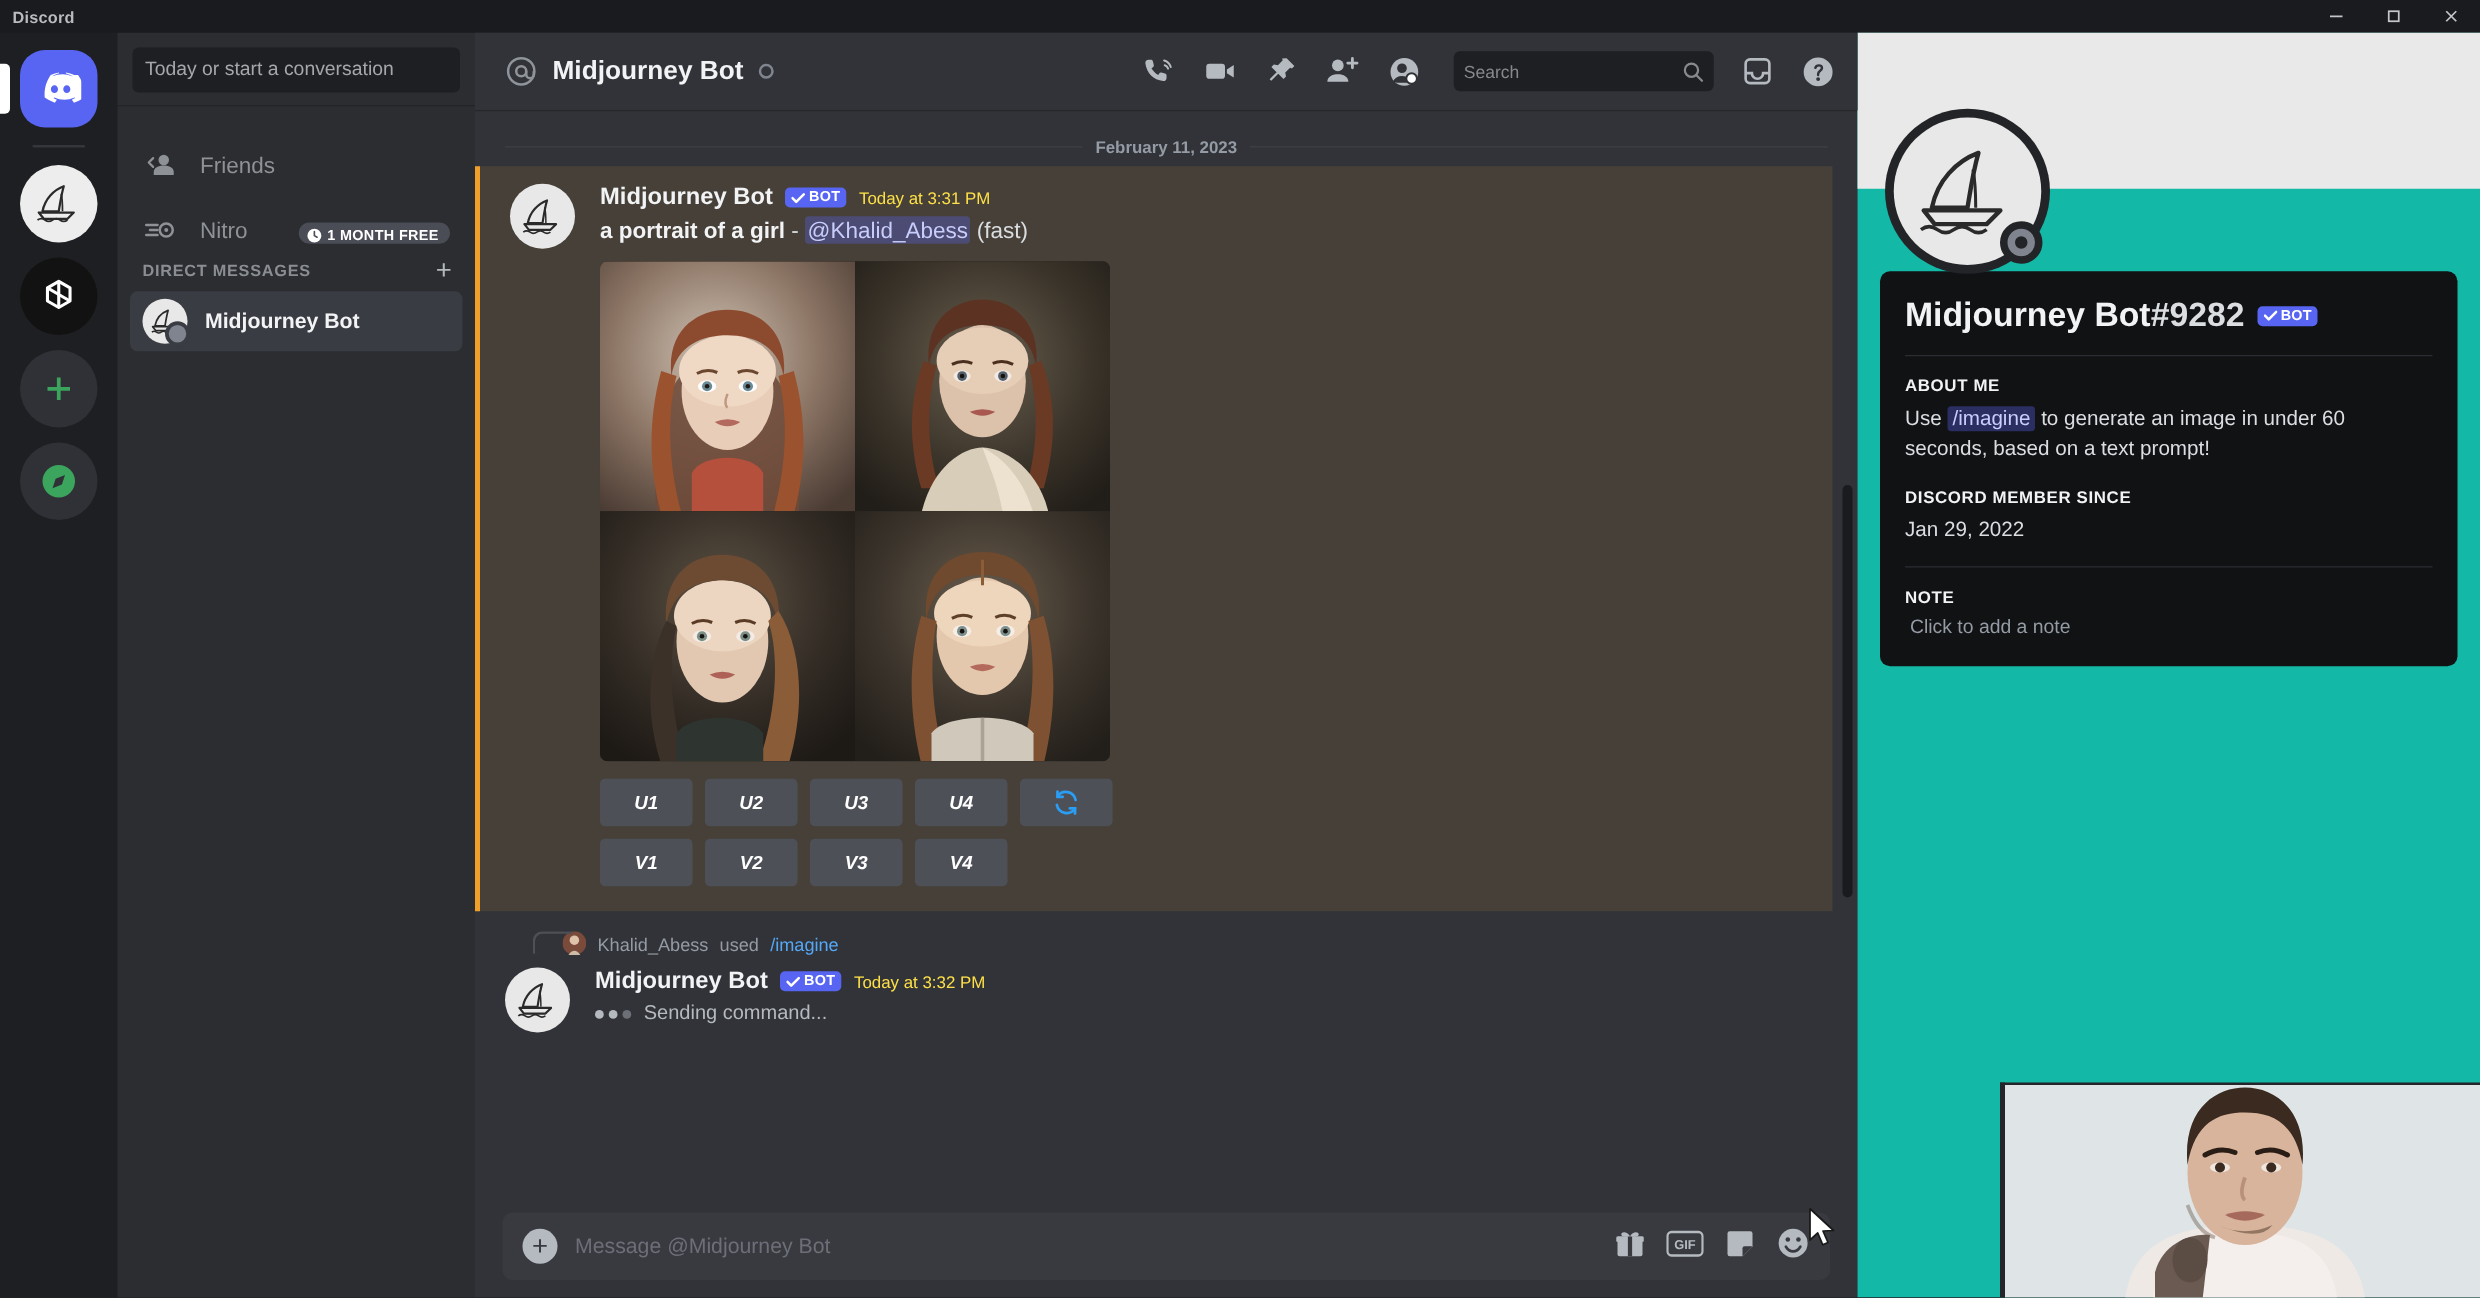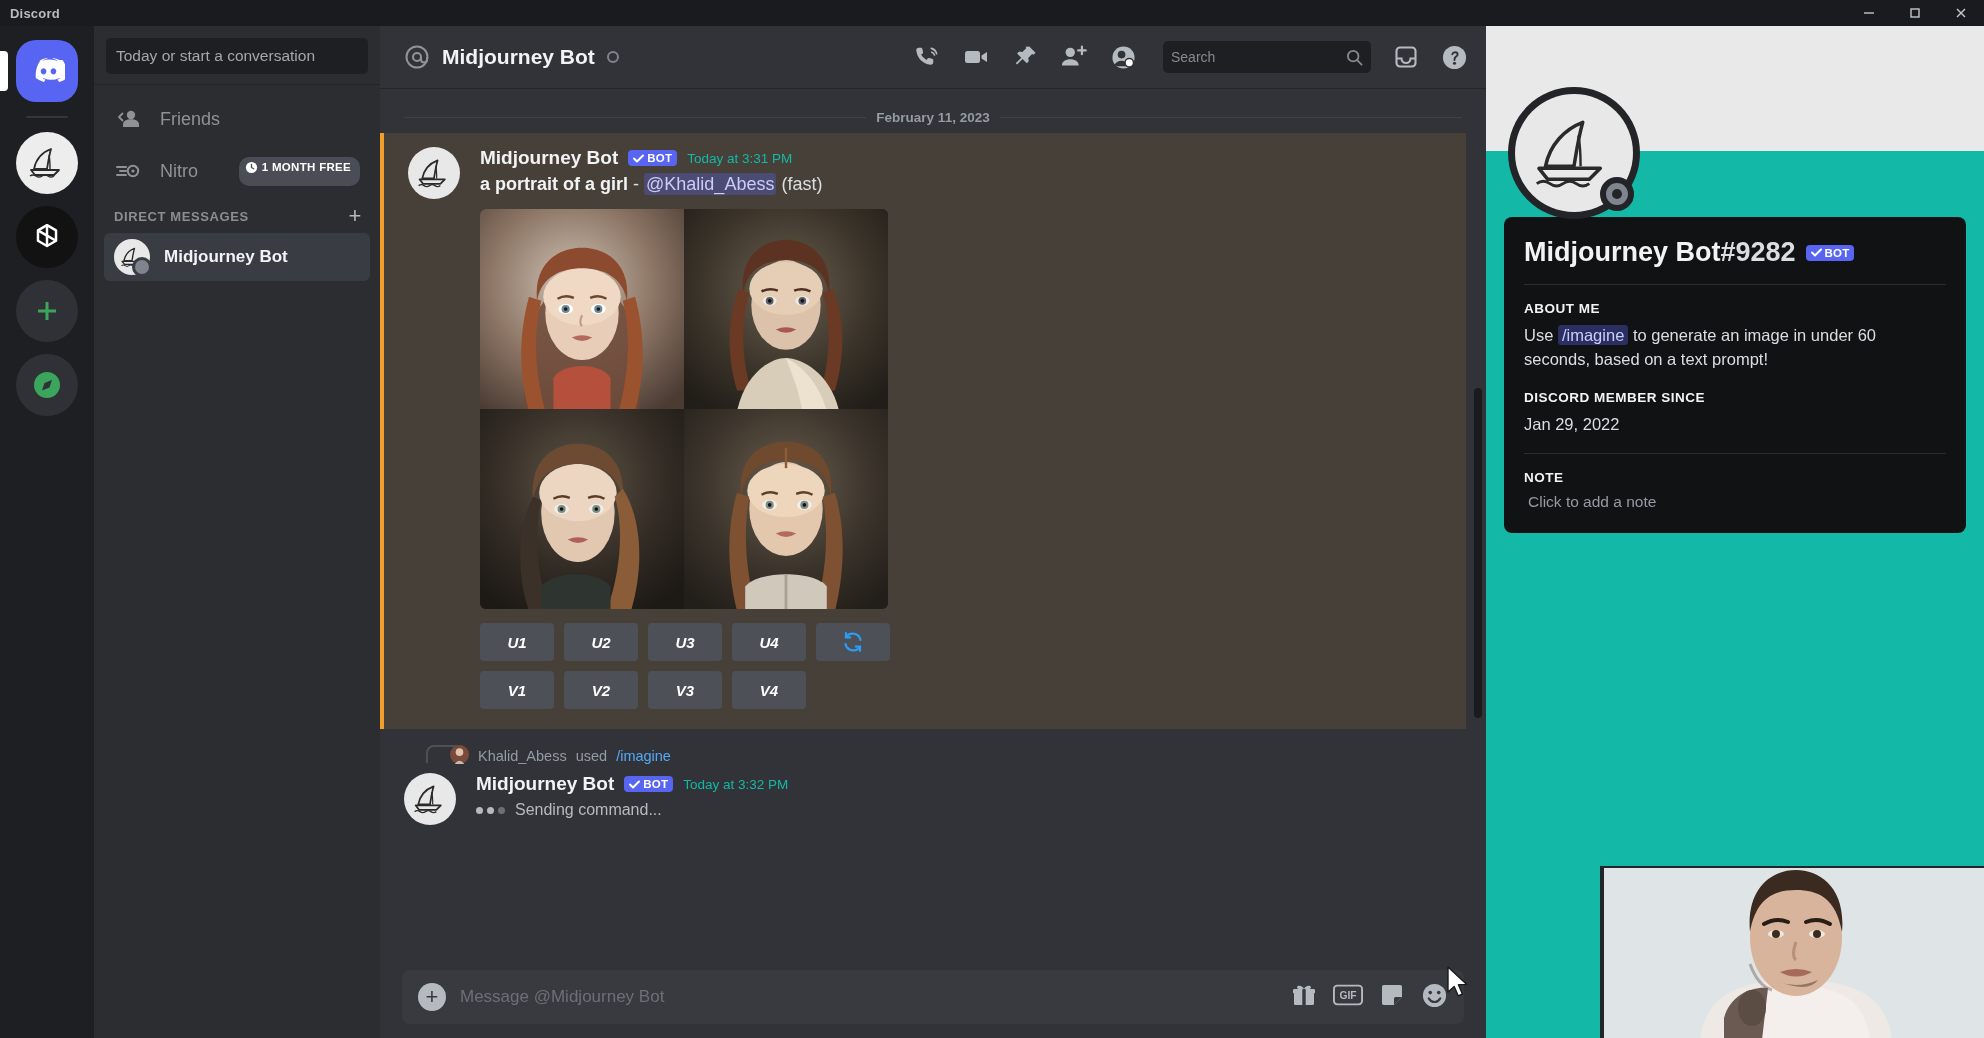--- a/index.html
+++ b/index.html
@@ -55,28 +55,28 @@
     width:286px; flex:0 0 286px; background:#2b2d31; display:flex; flex-direction:column;
   }
   .dm-search-wrap { padding:12px 12px 10px 12px; }
   .dm-search {
     height:36px; background:#1e1f22; border-radius:5px; display:flex; align-items:center;
     padding:0 10px; color:#a4a7ab; font-size:15.5px;
   }
   .dm-divider { height:1px; background:#232428; }
   .dm-list { padding:10px 10px 0 10px; flex:1; overflow:hidden; }
   .dm-row {
-    height:48px; border-radius:6px; display:flex; align-items:center; padding:0 10px;
+    height:48px; border-radius:6px; display:flex; align-items:flex-end; padding:0 10px;
     gap:16px; color:#8e9297; font-size:18px; margin-bottom:4px;
   }
   .dm-row .lbl { font-weight:500; }
   .dm-ico { width:30px; display:flex; align-items:center; justify-content:center; color:#8e9297; }
   .nitro-badge {
     margin-left:auto; background:#4b4d56; color:#fff; font-size:11.5px; font-weight:bold;
-    border-radius:10px; padding:4px 9px 12px 6px; display:flex; align-items:center; gap:4px;
+    border-radius:10px; padding:4px 9px 0 6px; display:flex; align-items:center; gap:4px;
     letter-spacing:.3px;
   }
   .dm-head {
     display:flex; align-items:center; margin:10px 8px 6px 10px; color:#8a8e93;
     font-size:13px; font-weight:bold; letter-spacing:.6px;
   }
   .dm-head .plus { margin-left:auto; font-size:22px; line-height:1; color:#b5b8bb; font-weight:300;}
   .dm-item {
     height:48px; border-radius:6px; display:flex; align-items:center; gap:14px;
     padding:0 10px; background:#3a3c43; color:#f2f3f5; font-size:17px; font-weight:600;
@@ -125,21 +125,21 @@
   .msg-inner { display:flex; gap:20px; }
   .msg-av { width:52px; height:52px; flex:0 0 52px; }
   .msg-av .av-circle { width:52px; height:52px; }
   .msg-main { flex:1; min-width:0; }
   .msg-top { display:flex; align-items:center; gap:10px; }
   .msg-author { font-size:19px; font-weight:bold; color:#f2f3f5; }
   .bot-tag {
     background:#5865f2; color:#fff; font-size:11.5px; font-weight:bold; border-radius:4px;
     padding:2px 5px; display:flex; align-items:center; gap:3px; letter-spacing:.2px;
   }
-  .msg-time { font-size:13.5px; color:#14b8a6; }
+  .msg-time { font-size:13.5px; color:#fde047; }
   .prompt-line { margin-top:5px; font-size:18px; color:#dbdee1; }
   .prompt-line b { color:#f2f3f5; font-weight:bold; }
   .mention { background:#3f4croll; }
   .mention {
     background:rgba(88,101,242,.32); color:#c9cdfb; border-radius:3px; padding:1px 2px;
   }
   .grid-img {
     width:408px; height:400px; margin-top:14px; border-radius:6px; overflow:hidden;
     display:grid; grid-template-columns:1fr 1fr; grid-template-rows:1fr 1fr; background:#2a2520;
   }

